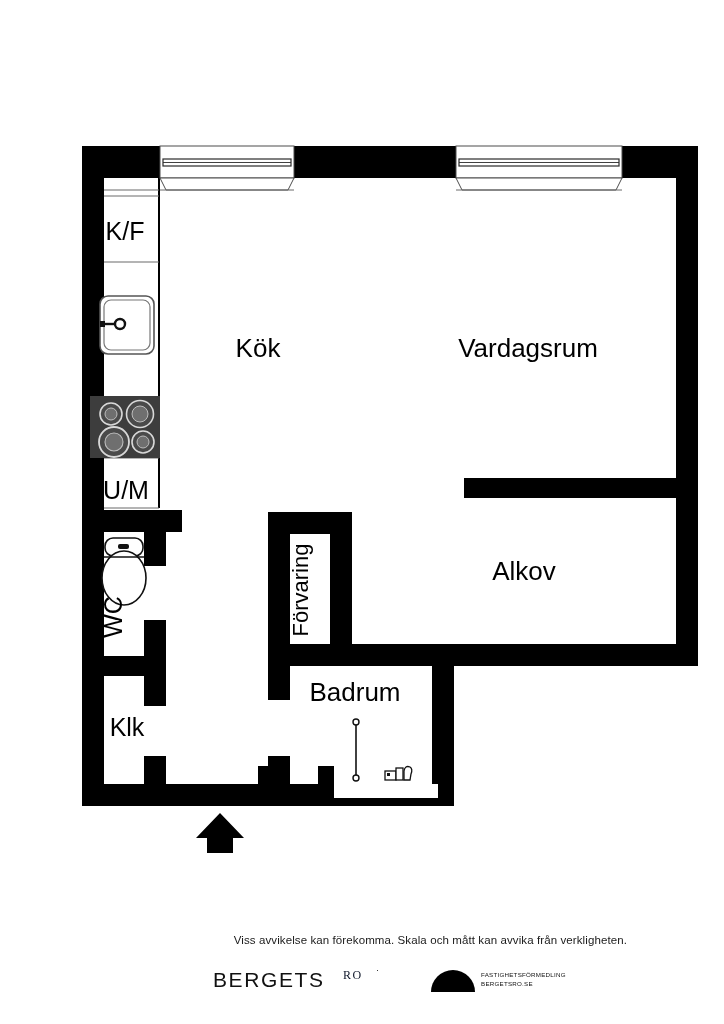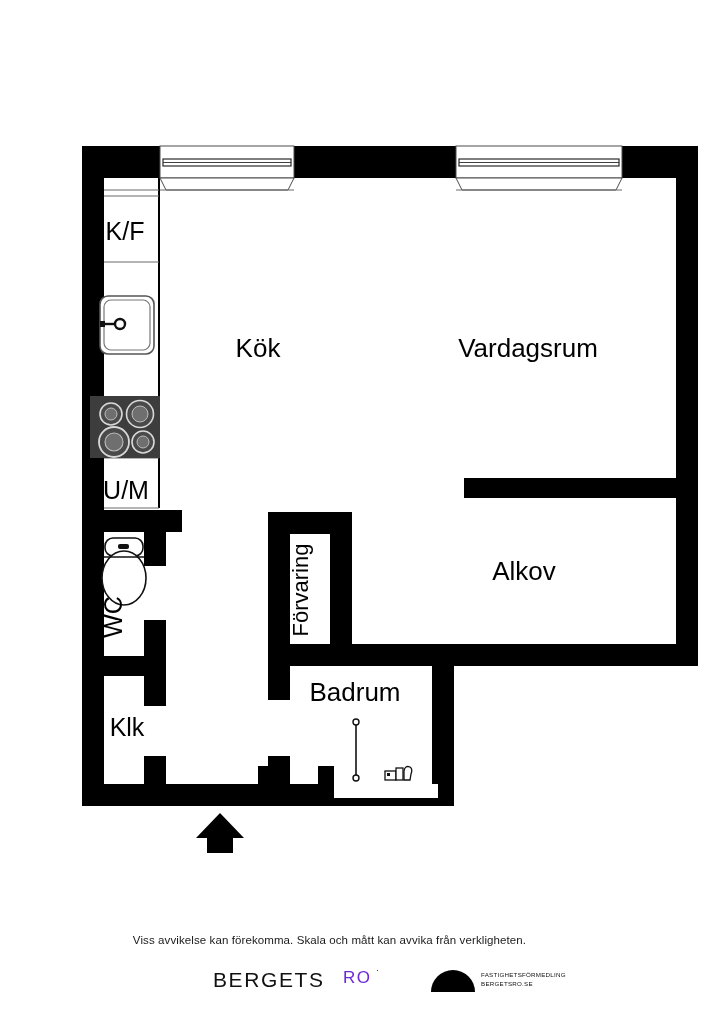--- a/index.html
+++ b/index.html
@@ -37,21 +37,21 @@
     left: 0;
     top: 900px;
     width: 724px;
     height: 124px;
   }
   .disclaimer {
     position: absolute;
     left: 0;
     top: 34px;
     width: 595px;
-    text-align: center;
+    text-align: right;
     font-size: 11.5px;
     letter-spacing: 0.1px;
     color: #1a1a1a;
     font-family: "Liberation Sans", sans-serif;
   }
   .brandbar {
     position: absolute;
     left: 0;
     top: 62px;
     width: 724px;
@@ -63,24 +63,24 @@
     top: 6px;
     font-size: 21px;
     letter-spacing: 1.6px;
     color: #111;
     font-family: "Liberation Sans", sans-serif;
   }
   .brand-ro {
     position: absolute;
     left: 311px;
     top: 6px;
-    font-size: 17px;
+    font-size: 12px;
     letter-spacing: 1.4px;
-    color: #6d28d9;
-    font-family: Liberation Sans, sans-serif;
+    color: #0f172a;
+    font-family: Liberation Serif, serif;
   }
   .brand-ro-mark {
     position: absolute;
     left: 344px;
     top: 3px;
     font-size: 9px;
     color: #111;
   }
   .logo-wrap {
     position: absolute;

